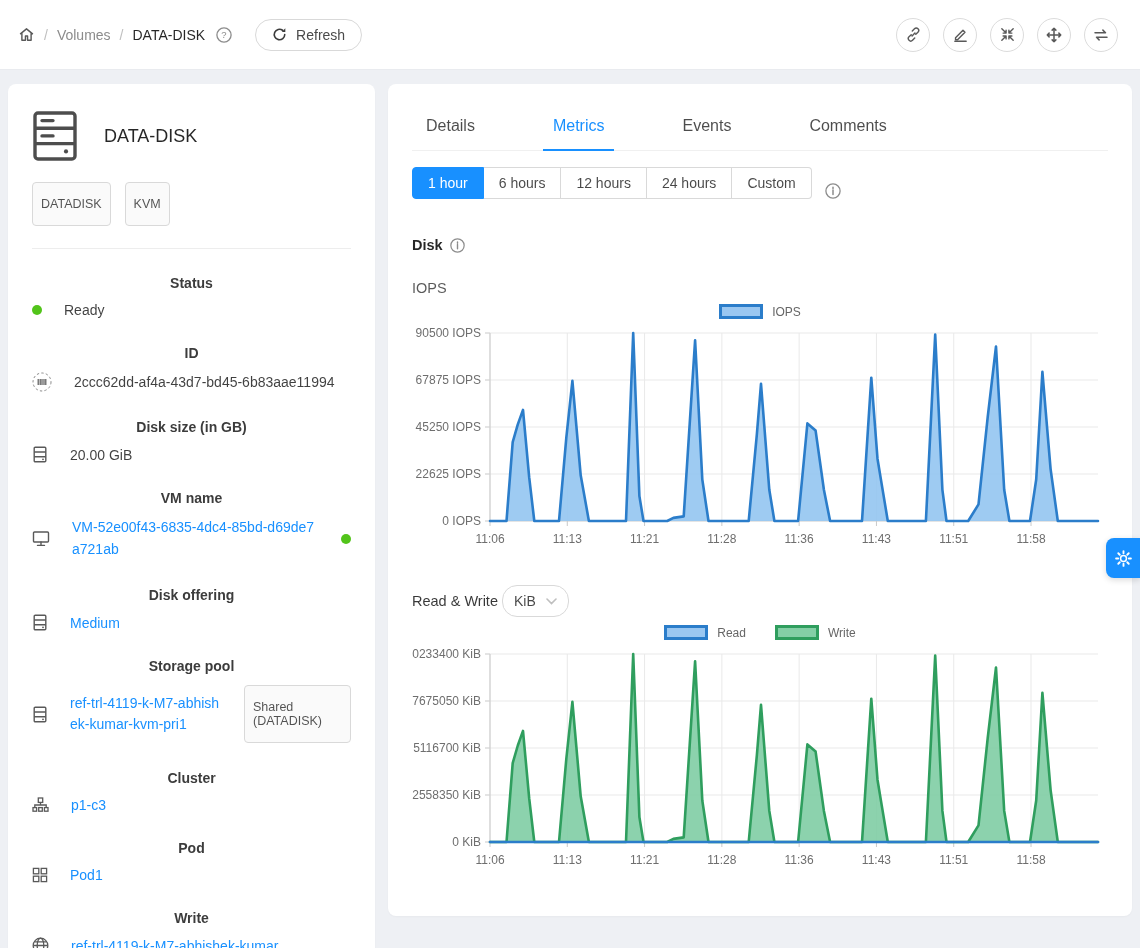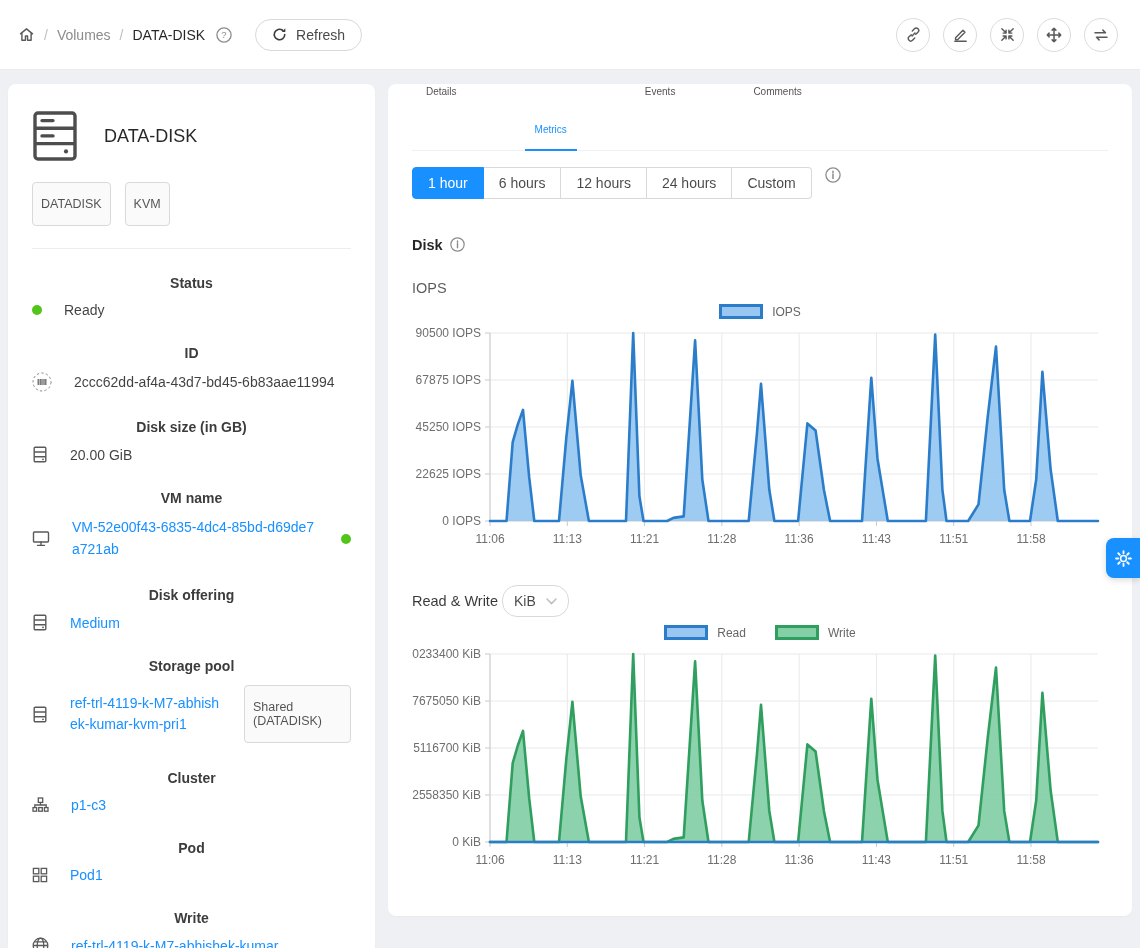--- a/index.html
+++ b/index.html
@@ -53,40 +53,40 @@
   .field-value .ficon { flex:0 0 auto; display:flex; color:#595959; }
   a.link { color:#1890ff; text-decoration:none; cursor:pointer; }
   .wrap-link { word-break:break-all; line-height:1.55; }
   .vm-link { max-width:252px; }
   .pool-link { max-width:152px; }
   .green-dot { width:10px; height:10px; border-radius:50%; background:#52c41a; flex:0 0 auto; }
   .pool-row { align-items:center; }
   
   .tabs { display:flex; gap:58px; border-bottom:1px solid #f0f0f0; padding:0 4px; }
   .tab {
-    padding:2px 10px 14px; cursor:pointer; color:rgba(0,0,0,.70);
-    border-bottom:2px solid transparent; margin-bottom:-1px; font-size:10px;
-  }
-  .tab.active { color:#1890ff; border-bottom-color:#1890ff;margin-top:38px; }
-  
-  .range-row { display:flex; align-items:flex-start; margin-top:16px; }
+    padding:33px 10px 14px; cursor:pointer; color:rgba(0,0,0,.70);
+    border-bottom:2px solid transparent; margin-bottom:-1px; font-size:16px;
+  }
+  .tab.active { color:#1890ff; border-bottom-color:#1890ff; }
+  
+  .range-row { display:flex; align-items:flex-end; margin-top:16px; }
   .time-range { display:inline-flex; }
   .tr-btn {
     height:32px; padding:0 15px; border:1px solid #d9d9d9; border-left-width:0;
     background:#fff; display:flex; align-items:center; font-size:14px;
     color:rgba(0,0,0,.72); cursor:pointer; font-family:"Liberation Sans",sans-serif;
   }
   .tr-btn:first-child { border-left-width:1px; border-radius:4px 0 0 4px; }
   .tr-btn:last-child { border-radius:0 4px 4px 0; }
   .tr-btn.active { background:#1890ff; border-color:#1890ff; color:#fff; }
   .range-info { margin-left:13px; color:#8c8c8c; display:flex; }
   
   .section-heading {
     margin-top:38px; font-weight:bold; color:rgba(0,0,0,.85);
-    display:flex; gap:7px; font-size:14.5px;
+    display:flex; align-items:center; gap:7px; font-size:14.5px;
   }
   .chart-title { margin-top:27px; color:rgba(0,0,0,.65); font-size:14.5px; }
   .legend { display:flex; justify-content:center; align-items:center; gap:9px; margin:8px 0 0; }
   .legend-swatch { width:44px; height:15px; border:3px solid #2b7dca; background:#9ac7f1; }
   .legend-label { font-size:12px; color:#666; }
   .legend-item { display:flex; align-items:center; gap:9px; margin:0 10px; }
   svg.chart { display:block; margin-top:2px; }
   .rw-row { margin-top:32px; display:flex; align-items:center; gap:4px; }
   .rw-label { color:rgba(0,0,0,.78); font-size:14.5px; }
   .unit-select {

